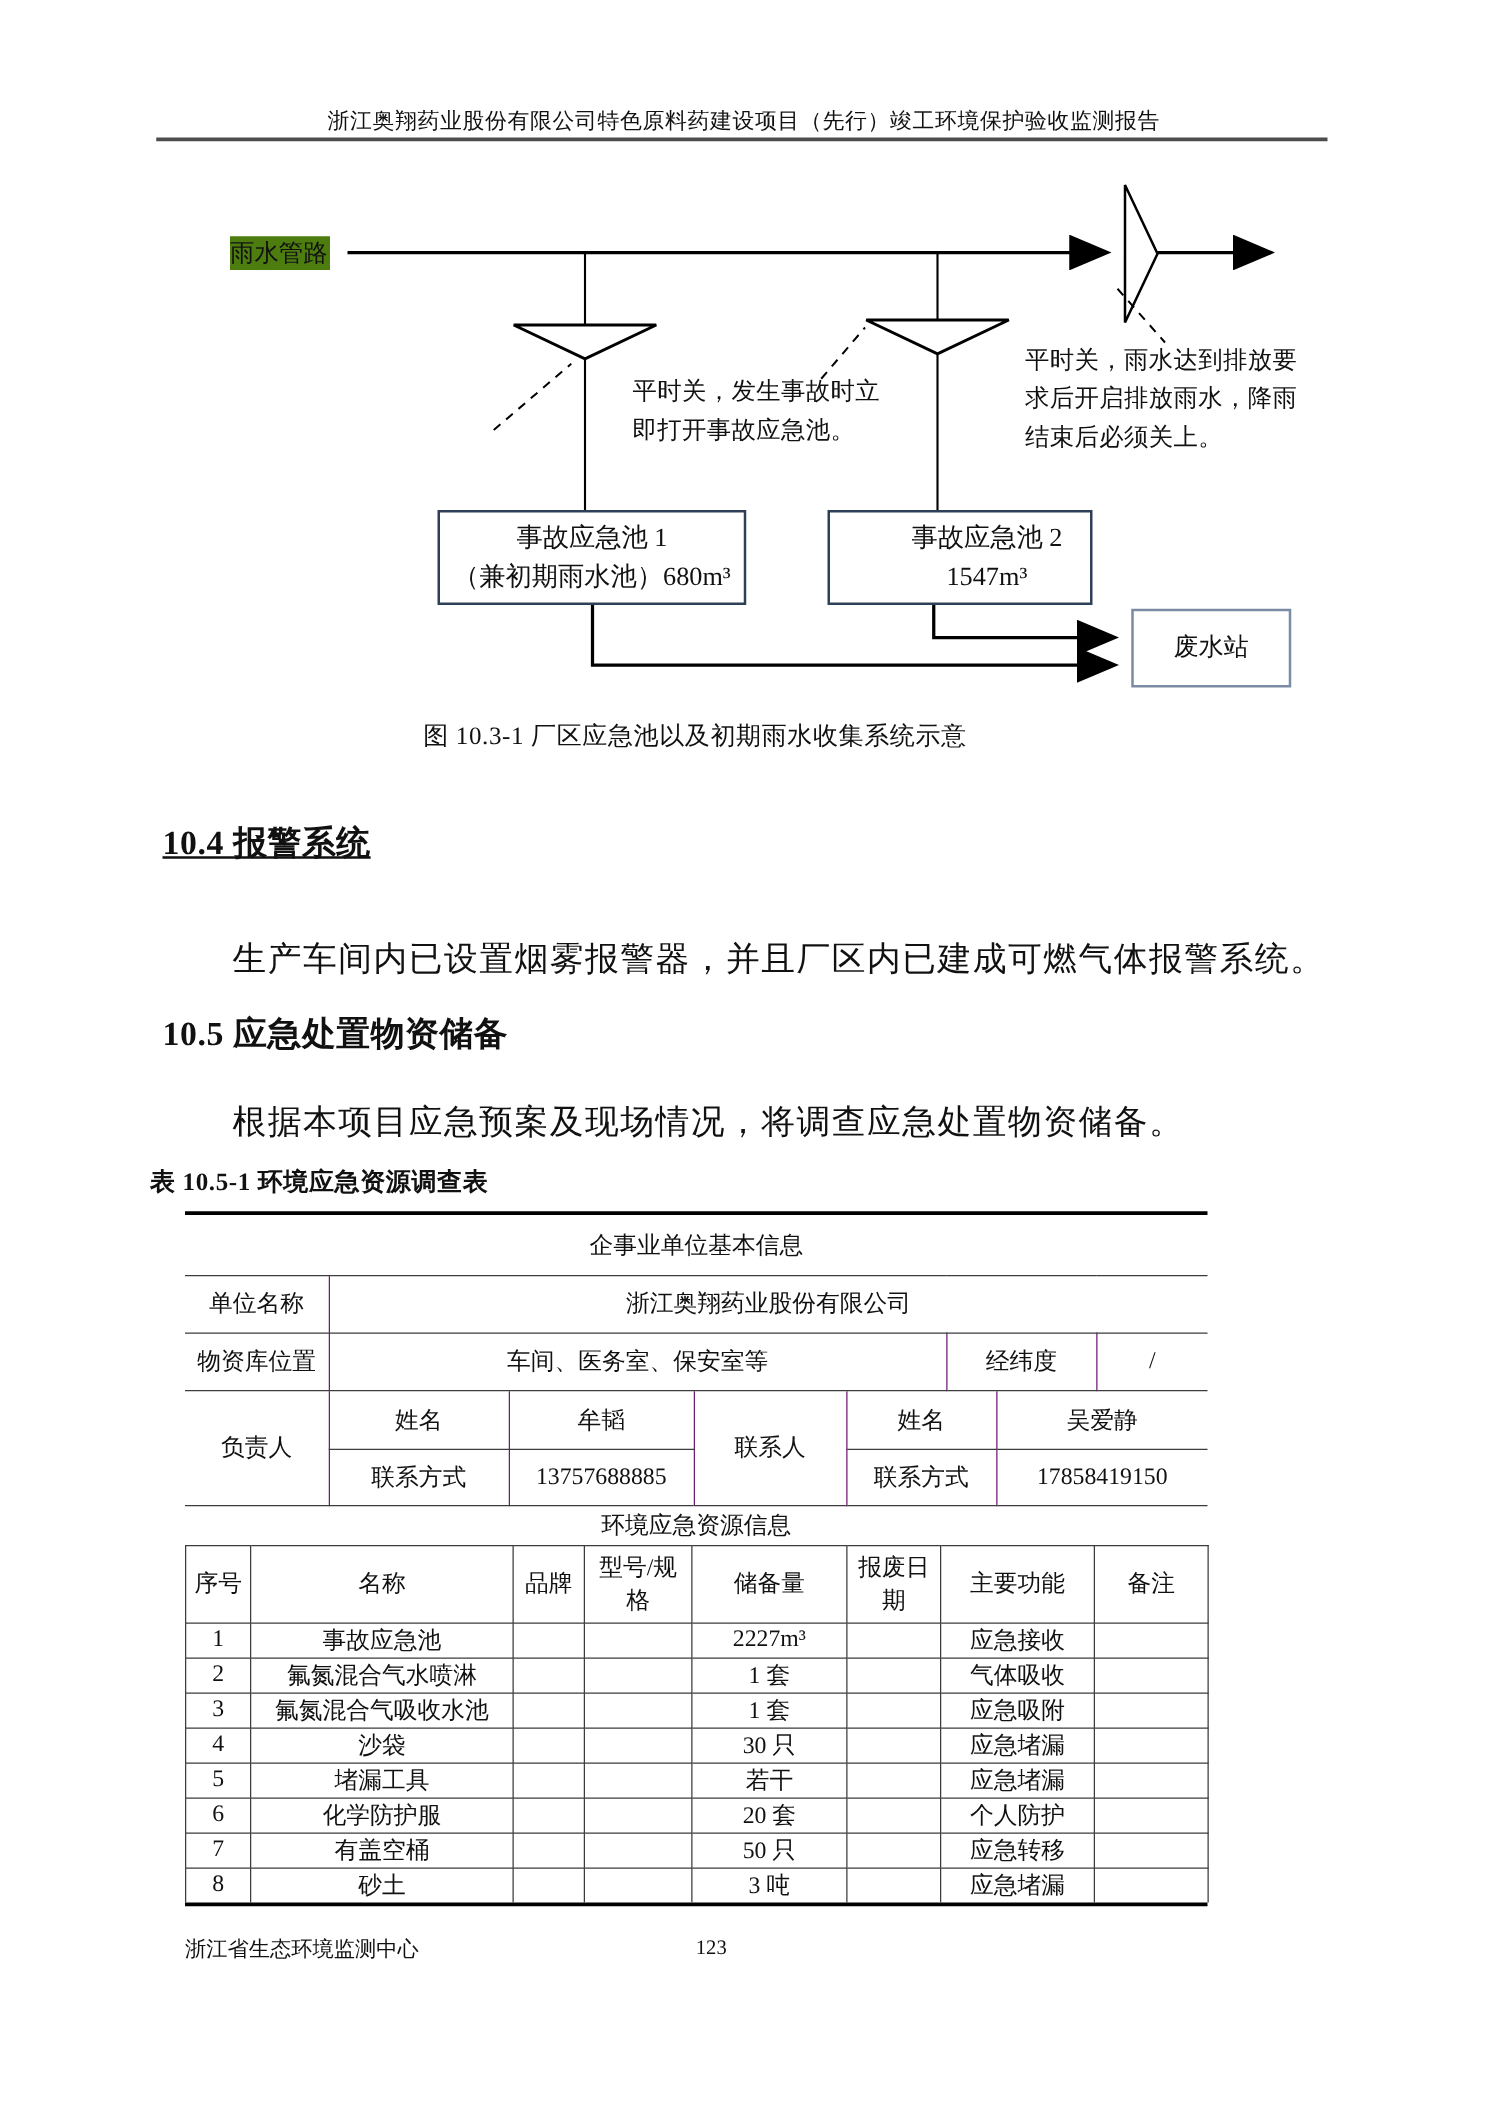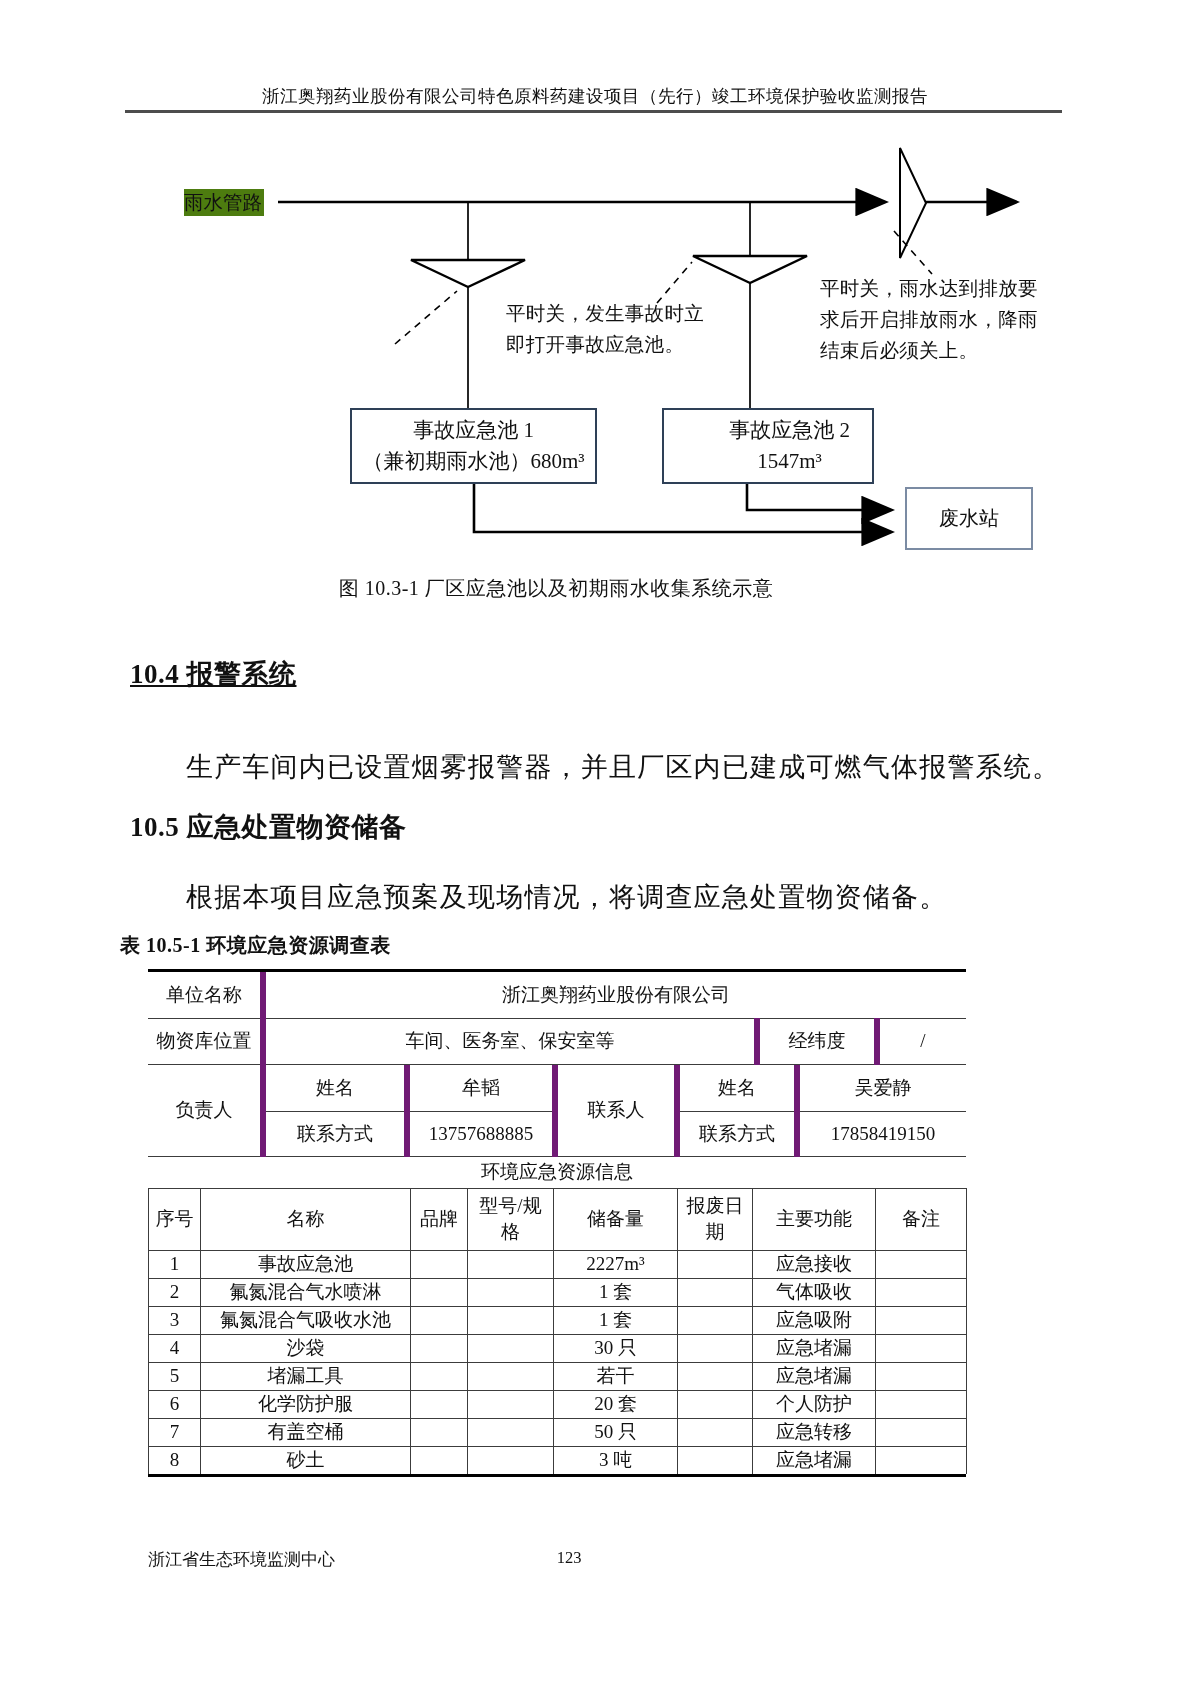--- a/index.html
+++ b/index.html
@@ -30,21 +30,21 @@
   .body-p{left:186px;font-size:27px;letter-spacing:1.2px;font-family:Liberation Serif, serif;}
   .p104{top:749px;}
   .p105{top:879px;}
   .tbl-caption{top:932px;left:120px;width:872px;text-align:left;font-weight:bold;font-size:20px;letter-spacing:.5px;}
 
   
   .tblwrap{top:969px;left:148px;width:818px;border-top:3.5px solid #000;border-bottom:3.5px solid #000;}
   table{border-collapse:collapse;width:818px;table-layout:fixed;font-size:19px;color:#111;}
   td{text-align:center;vertical-align:middle;padding:0 2px;overflow:hidden;}
   .bb{border-bottom:1px solid #3c3c3c;}
-  .vr{border-right:6px solid #701a75;margin-top:22px;}
+  .vr{border-right:1px solid #701a75;margin-top:22px;}
   #t1 tr.r1{height:48px;} #t1 tr.r2{height:46px;} #t1 tr.r3{height:46px;}
   #t2 tr.rA{height:47px;} #t2 tr.rB{height:45px;} #t2 tr.rC{height:31px;}
   #t3 td{border:1px solid #3c3c3c;}
   #t3 tr.hdr{height:62px;}
   #t3 tr.drow{height:28px;}
   #t3 tr:last-child td{border-bottom:0;}
 
   .footer{top:1548px;left:148px;width:842px;height:24px;font-size:17px;}
   .footer .org{position:absolute;left:0;top:0;}
   .footer .pgnum{position:absolute;left:50%;transform:translateX(-50%);top:0;font-size:16.5px;}
@@ -100,20 +100,23 @@
 
 <div class="abs tblwrap">
   <table id="t1">
     <colgroup>
         <col style="width:115px">
         <col style="width:494px">
         <col style="width:120px">
         <col style="width:89px">
       </colgroup>
     <tbody>
+        <tr class="r1">
+          <td colspan="4" class="bb">企事业单位基本信息</td>
+        </tr>
     <tr class="r2">
       <td class="bb vr">单位名称</td>
       <td colspan="3" class="bb">浙江奥翔药业股份有限公司</td>
     </tr>
     <tr class="r3">
       <td class="bb vr">物资库位置</td>
       <td class="bb vr">车间、医务室、保安室等</td>
       <td class="bb vr">经纬度</td>
       <td class="bb">/</td>
     </tr>

